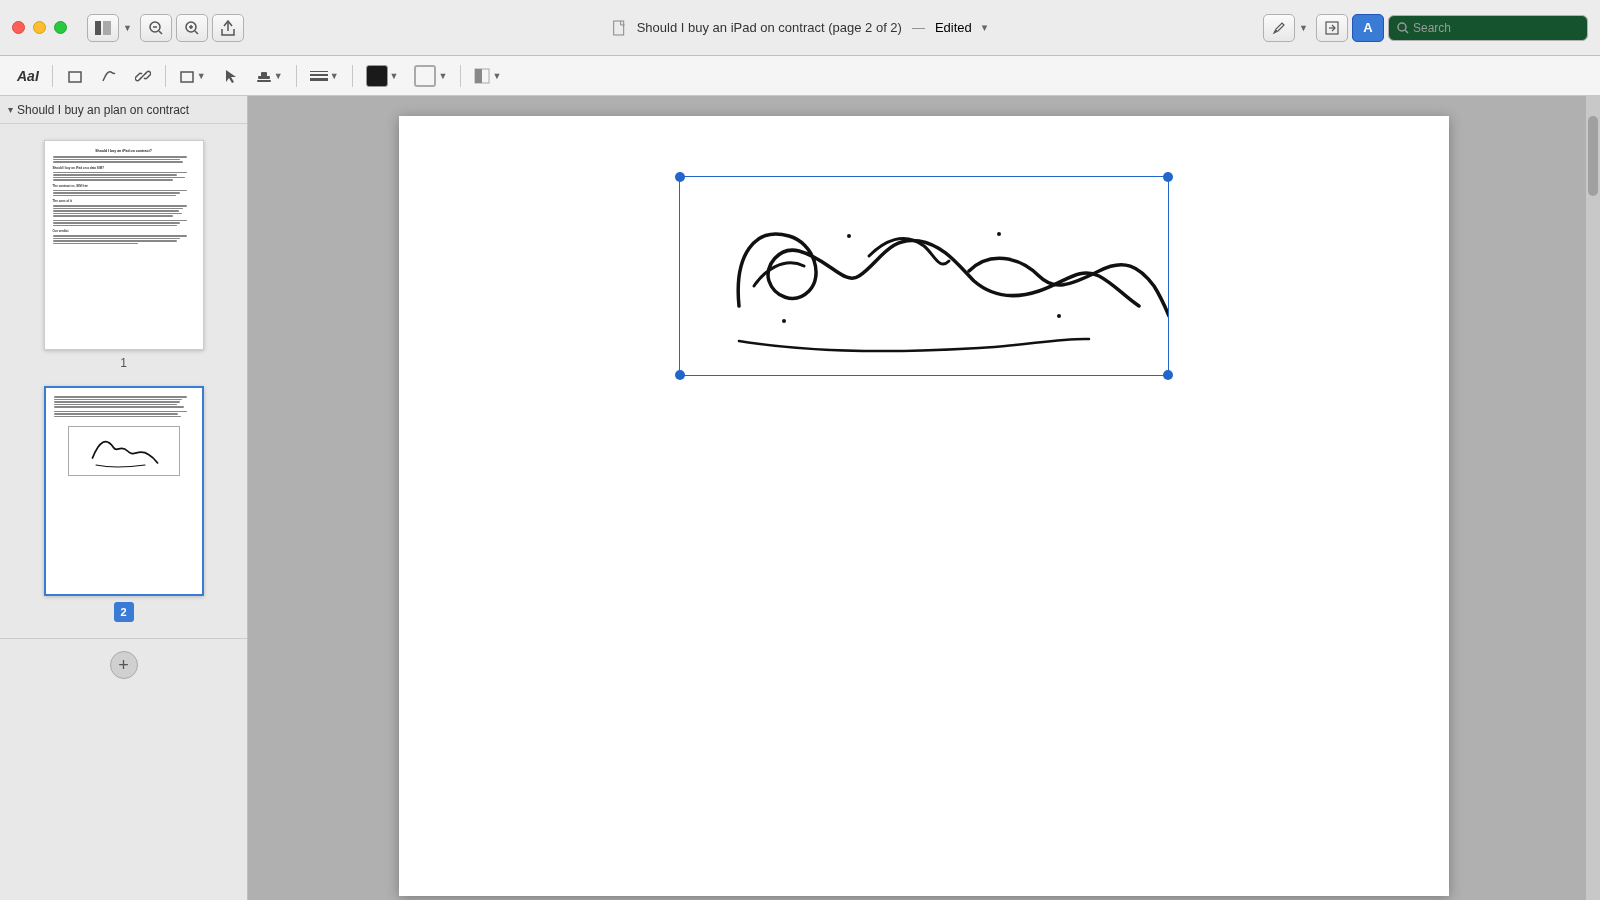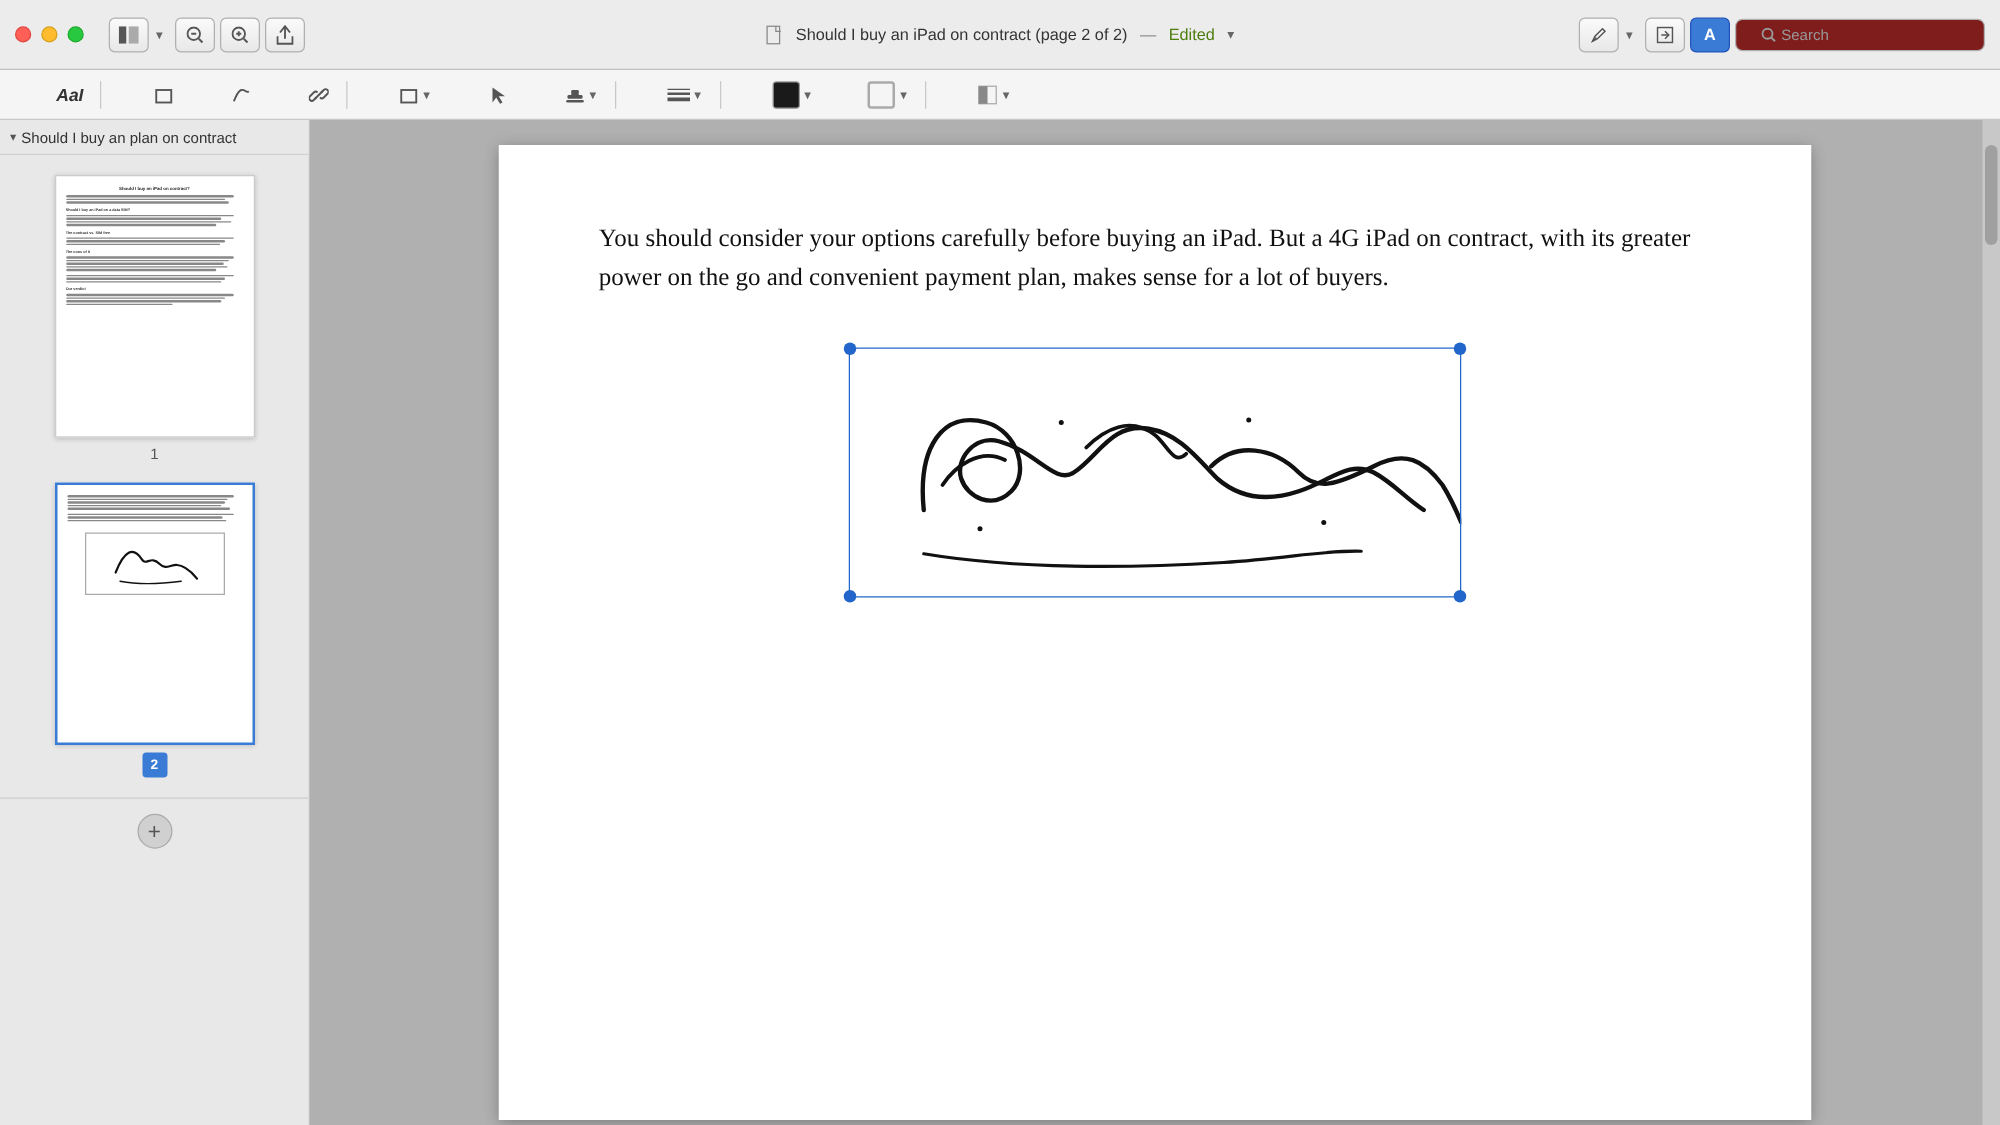--- a/index.html
+++ b/index.html
@@ -40,21 +40,21 @@
       position: absolute;
       left: 50%;
       transform: translateX(-50%);
       display: flex;
       align-items: center;
       gap: 10px;
       font-size: 13px;
       color: #333;
     }
     .title-edited {
-      color: #4d7c0f;
+      color: #000000;
       font-size: 13px;
       text-align: center;
     }
     .title-chevron {
       color: #666;
       font-size: 11px;
     }
 
     .toolbar-buttons-left {
       display: flex;
@@ -81,24 +81,24 @@
       align-items: center;
       gap: 4px;
       margin-left: auto;
     }
 
     .search-box {
       width: 200px;
       height: 26px;
       border: 1px solid #b0b0b0;
       border-radius: 6px;
-      background: #7f1d1d;
-      display: flex;
-      align-items: center;
-      padding: 0 20px;
+      background: #14532d;
+      display: flex;
+      align-items: center;
+      padding: 0 8px;
       gap: 4px;
       font-size: 12px;
       color: #999;
     }
 
     
     .annotation-toolbar {
       height: 40px;
       background: #f5f5f5;
       border-bottom: 1px solid #c8c8c8;
@@ -113,21 +113,20 @@
       border: 1px solid transparent;
       border-radius: 4px;
       background: transparent;
       display: flex;
       align-items: center;
       justify-content: center;
       cursor: pointer;
       font-size: 13px;
       color: #333;
       padding: 0 4px;
-      margin-left: 28px;
     }
     .ann-sep { width: 1px; height: 22px; background: #c8c8c8; margin: 0 2px; }
     .ann-btn-with-arrow {
       display: flex;
       align-items: center;
       gap: 2px;
     }
     .ann-arrow { font-size: 9px; color: #666; }
 
     
@@ -569,21 +568,20 @@
       </div>
     </div>
 
     <div class="sidebar-bottom">
       <div class="add-page-btn">+</div>
     </div>
   </div>
 
   <div class="doc-area">
     <div class="document-page">
-      <p class="doc-text">You should consider your options carefully before buying an iPad. But a 4G iPad on contract, with its greater power on the go and convenient payment plan, makes sense for a lot of buyers.</p>
 
       <div class="signature-container">
         <div class="selection-box">
           <div class="handle tl"></div>
           <div class="handle tr"></div>
           <div class="handle bl"></div>
           <div class="handle br"></div>
         </div>
 
         <svg class="signature-svg" viewBox="0 0 490 200">

